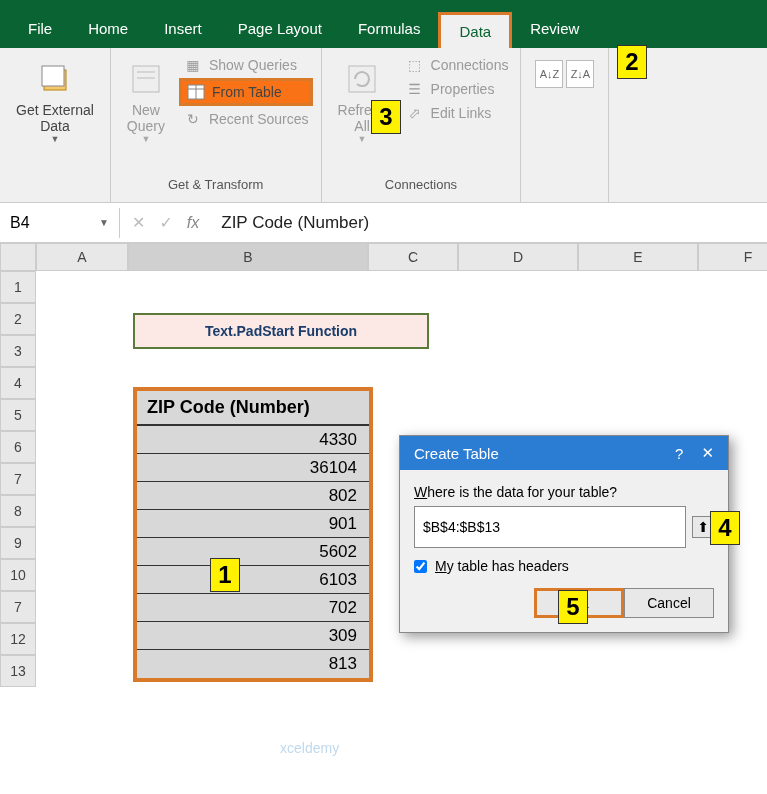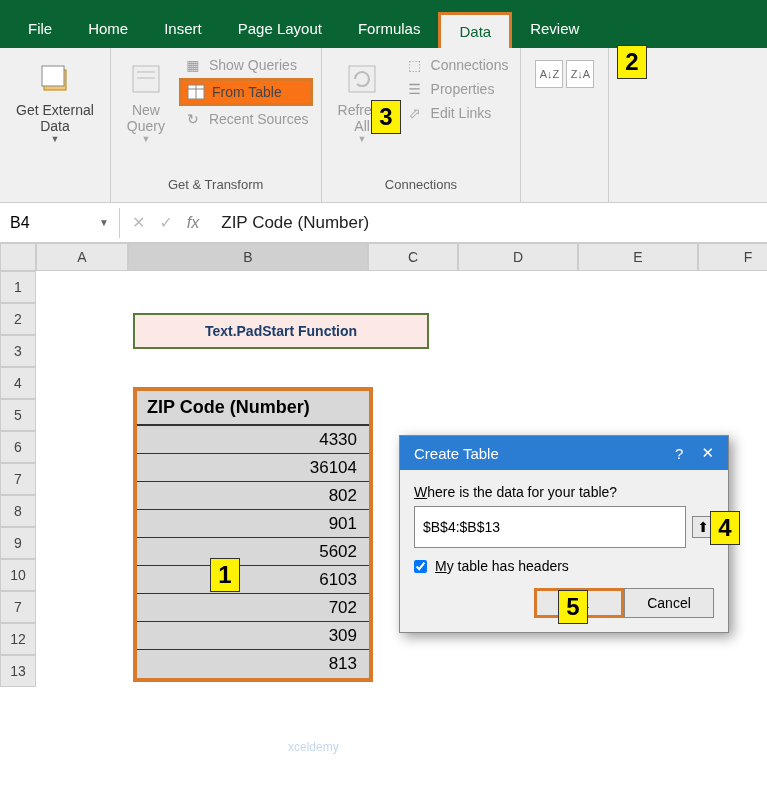--- a/index.html
+++ b/index.html
@@ -60,21 +60,21 @@
 .dialog-input-row { display: flex; align-items: center; gap: 6px; margin-bottom: 10px; }
 .dialog-input { flex: 1; border: 1px solid #888; padding: 12px 8px; font-size: 14px; background: #fff; }
 .range-btn { width: 22px; height: 22px; border: 1px solid #888; background: #e8e8e8; display: flex; align-items: center; justify-content: center; }
 .dialog-check { display: flex; align-items: center; gap: 8px; margin-bottom: 14px; }
 .dialog-buttons { display: flex; justify-content: flex-end; gap: 0; }
 .dlg-btn { width: 90px; height: 30px; border: 1px solid #888; background: #e8e8e8; font-size: 14px; display: flex; align-items: center; justify-content: center; }
 .dlg-btn.ok { border: 3px solid #d87a2a; }
 
 .annotation { position: absolute; background: #fff200; border: 1px solid #333; font-weight: bold; font-size: 24px; width: 30px; height: 34px; display: flex; align-items: center; justify-content: center; z-index: 100; }
 
-.watermark { position: absolute; left: 288px; top: 740px; color: #97bfe0; font-size: 12px; opacity: 0.6; }
+.watermark { position: absolute; left: 280px; top: 740px; color: #97bfe0; font-size: 14px; opacity: 0.6; }
 .underline-letter { text-decoration: underline; }
 .col-A { width: 92px; }
 .col-B { width: 240px; }
 .col-C { width: 90px; }
 .col-D { width: 120px; }
 .col-E { width: 120px; }
 .col-F { width: 100px; }
 </style>
 </head>
 <body>

